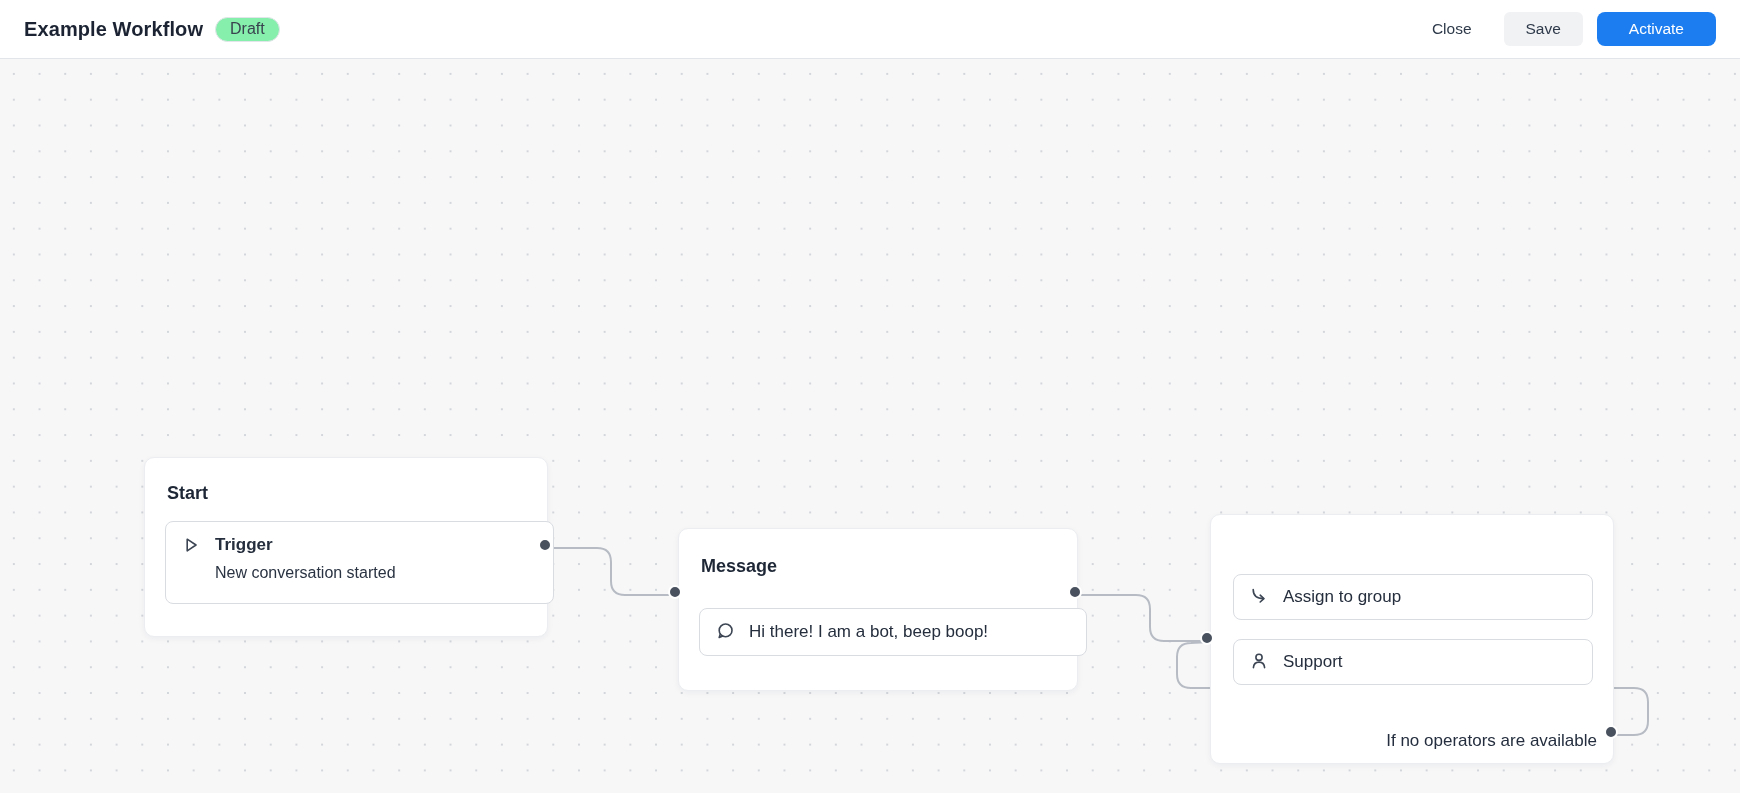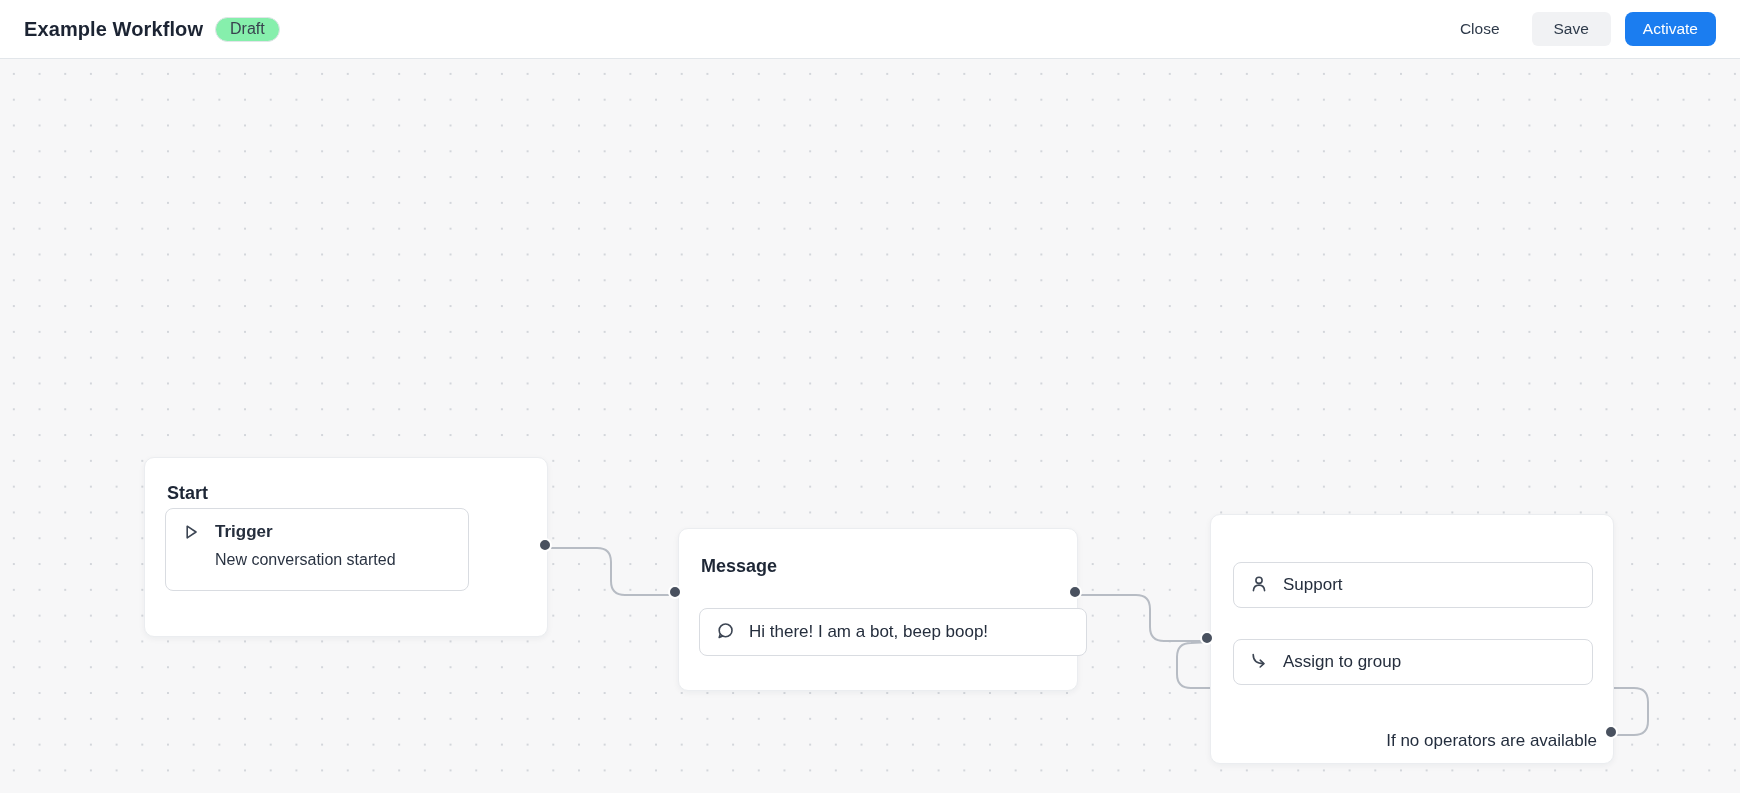--- a/index.html
+++ b/index.html
@@ -19,21 +19,21 @@
   .wf-title { font-size: 20px; font-weight: 700; color: #1c2433; letter-spacing: 0.1px; }
   .badge {
     margin-left: 12px; background: #86efac; border: 1px solid #e2e5e9;
     color: #39424f; border-radius: 13px; padding: 3px 14px 4px; font-size: 16px;
     line-height: 16px;
   }
   .topbar-spacer { flex: 1; }
   .btn { font-family: inherit; cursor: pointer; border: none; font-size: 15.5px; line-height: 18px; }
   .btn-close { background: transparent; color: #2e3a4a; padding: 8px 10px; margin-right: 22px; }
   .btn-save  { background: #f1f2f4; color: #2e3a4a; border-radius: 6px; padding: 8px 22px; margin-right: 14px; }
-  .btn-activate { background: #1b7df0; color: #ffffff; border-radius: 8px; padding: 8px 18px; }
+  .btn-activate { background: #1b7df0; color: #ffffff; border-radius: 8px; padding: 8px 32px; }
 
   
   .canvas {
     position: absolute; left: 0; top: 59px; width: 1740px; height: 734px;
     background-color: #f7f7f8;
     background-image: radial-gradient(circle, #d3d6db 1.3px, transparent 1.45px);
     background-size: 25.7px 25.8px; background-position: 1px 2px;
     z-index: 0;
   }
 
@@ -51,21 +51,21 @@
     background: #ffffff; border: 1px solid #d9dce1; border-radius: 8px;
     display: flex; align-items: flex-start; gap: 14px; padding: 12px 15px;
     cursor: pointer;
   }
   .node-item .icon { flex: 0 0 auto; margin-top: 1px; }
   .item-label { font-size: 17px; color: #252e3d; line-height: 22px; }
   .item-label.bold { font-weight: 700; }
   .item-sublabel { font-size: 16px; color: #2a3342; line-height: 22px; margin-top: 6px; }
 
   #node-start   { left: 144px; top: 457px; width: 404px; height: 180px; }
-  #node-start .node-item { margin-top: 4px; width: 304px; min-height: 83px; }
+  #node-start .node-item { margin-top: 17px; width: 389px; min-height: 83px; }
 
   #node-message { left: 678px; top: 528px; width: 400px; height: 163px; padding-top: 27px; }
   #node-message .node-item { margin-top: 31px; width: 388px; height: 48px; align-items: center; }
 
   #node-assign  { left: 1210px; top: 514px; width: 404px; height: 250px; padding: 28px 22px; }
   #node-assign .node-item { width: 360px; height: 46px; align-items: center; }
   #node-assign .node-item.first  { margin-top: 31px; }
   #node-assign .node-item.second { margin-top: 19px; }
   .fallback-label {
     position: absolute; right: 16px; top: 210px; font-size: 17px; color: #242e3e;
@@ -124,37 +124,37 @@
       <svg width="20" height="20" viewBox="0 0 20 20" fill="none" stroke="#3c4553" stroke-width="1.6" stroke-linecap="round" stroke-linejoin="round">
         <circle cx="10.6" cy="9.4" r="6.4"></circle>
         <path d="M5.3 13 L4.2 16.5 L7.8 15.1"></path>
       </svg>
     </span>
     <div class="item-label">Hi there! I am a bot, beep boop!</div>
   </div>
 </div>
 
 <div class="node" id="node-assign">
+  <div class="node-item first">
+    <span class="icon">
+      <svg width="20" height="20" viewBox="0 0 20 20" fill="none" stroke="#3c4553" stroke-width="1.6" stroke-linecap="round" stroke-linejoin="round">
+        <path d="M4.2 3.5 C4.2 9.8 7.8 12.6 14.6 12.6"></path>
+        <path d="M11.2 9.2 L14.9 12.6 L11.2 16"></path>
+      </svg>
+    </span>
+    <div class="item-label">Assign to group</div>
+  </div>
   <div class="node-item second">
     <span class="icon">
       <svg width="20" height="20" viewBox="0 0 20 20" fill="none" stroke="#3c4553" stroke-width="1.6" stroke-linecap="round">
         <circle cx="10" cy="6.3" r="3.1"></circle>
         <path d="M4.4 16.6 C4.7 12.7 7.2 11.1 10 11.1 C12.8 11.1 15.3 12.7 15.6 16.6"></path>
       </svg>
     </span>
     <div class="item-label">Support</div>
-  </div>
-  <div class="node-item first">
-    <span class="icon">
-      <svg width="20" height="20" viewBox="0 0 20 20" fill="none" stroke="#3c4553" stroke-width="1.6" stroke-linecap="round" stroke-linejoin="round">
-        <path d="M4.2 3.5 C4.2 9.8 7.8 12.6 14.6 12.6"></path>
-        <path d="M11.2 9.2 L14.9 12.6 L11.2 16"></path>
-      </svg>
-    </span>
-    <div class="item-label">Assign to group</div>
   </div>
   <div class="fallback-label">If no operators are available</div>
 </div>
 
 <div class="port" style="left:539.5px; top:539.5px;"></div>
 <div class="port" style="left:669.5px; top:586.5px;"></div>
 <div class="port" style="left:1069.5px; top:586.5px;"></div>
 <div class="port" style="left:1201.5px; top:632.5px;"></div>
 <div class="port" style="left:1605.5px; top:726.5px;"></div>
 

